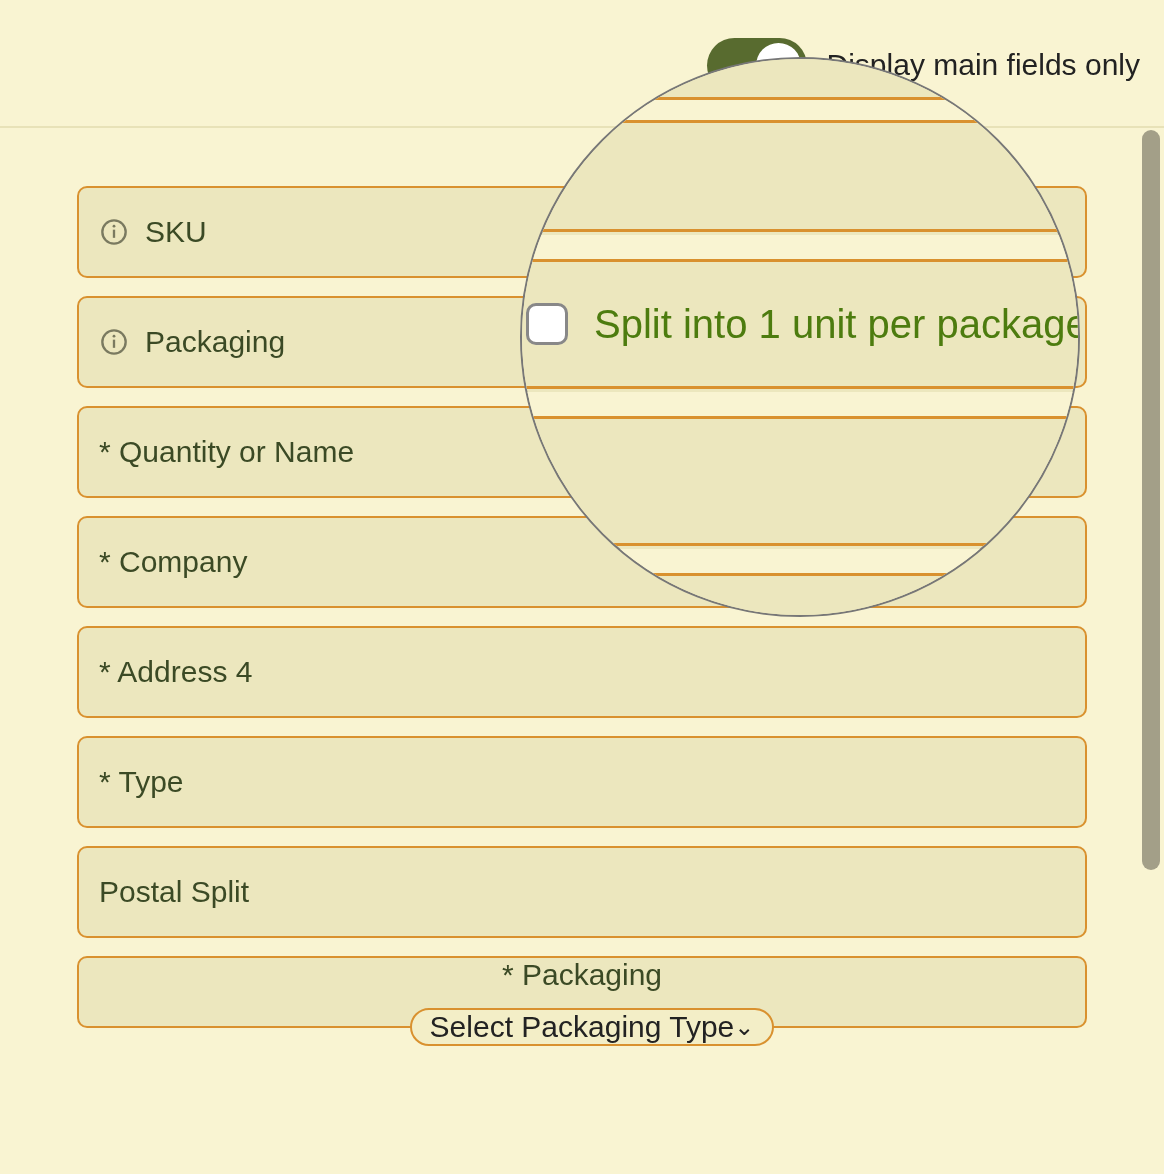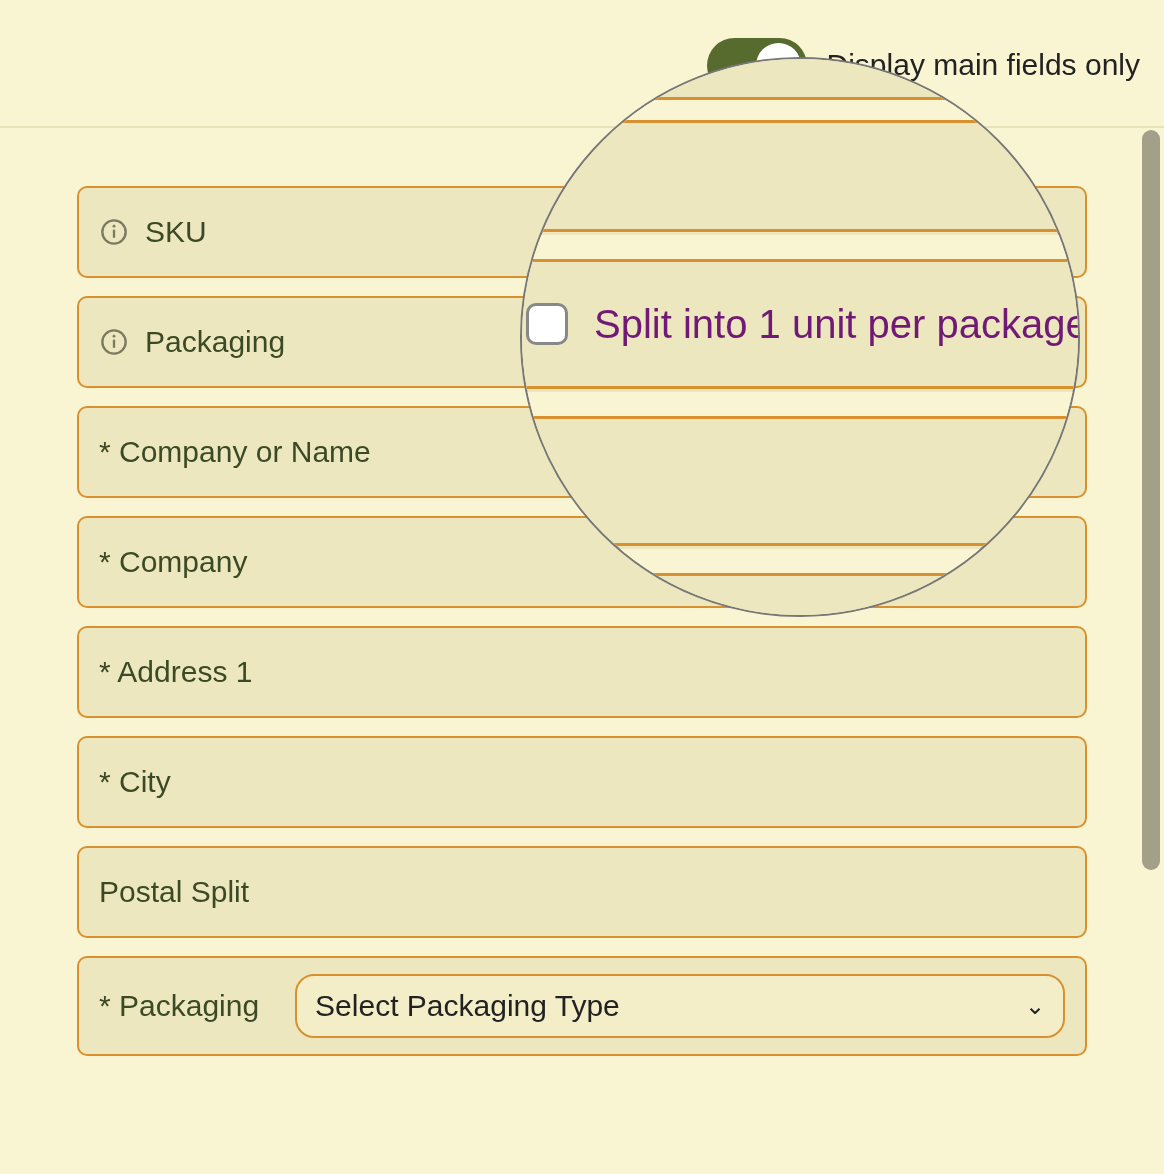--- a/index.html
+++ b/index.html
@@ -168,21 +168,21 @@
   }
   .lens-check {
     width: 42px; height: 42px;
     border: 3px solid #888;
     border-radius: 10px;
     background: #fff;
     flex-shrink:0;
   }
   .lens-text {
     font-size: 40px;
-    color: #701a75;
+    color: #4d7c0f;
     white-space: nowrap;
   }
 
 </style>
 </head>
 <body>
 
 <div class="top-row">
   <div class="switch">
     <div class="switch-knob"></div>
@@ -211,41 +211,41 @@
         <svg viewBox="0 0 24 24" fill="none" stroke="#7a7a60" stroke-width="2">
           <circle cx="12" cy="12" r="10"></circle>
           <line x1="12" y1="10" x2="12" y2="17"></line>
           <circle cx="12" cy="7" r="1.2" fill="#7a7a60" stroke="none"></circle>
         </svg>
       </span>
       <span class="field-label">Packaging</span>
     </div>
 
     <div class="field">
-      <span class="field-label">* Company or Name</span>
+      <span class="field-label">* Quantity or Name</span>
     </div>
 
     <div class="field">
       <span class="field-label">* Company</span>
     </div>
 
     <div class="field">
-      <span class="field-label">* Address 1</span>
-    </div>
-
-    <div class="field">
-      <span class="field-label">* City</span>
+      <span class="field-label">* Address 4</span>
+    </div>
+
+    <div class="field">
+      <span class="field-label">* Type</span>
     </div>
 
 
     <div class="field">
       <span class="field-label">Postal Split</span>
     </div>
 
-    <div class="field" style="height:100px;">
+    <div class="field" style="height:72px;flex-direction:column;">
       <span class="field-label">* Packaging</span>
       <div class="select-inner">
         <span>Select Packaging Type</span>
         <span class="chev">⌄</span>
       </div>
     </div>
 
   </div>
 </div>
 

